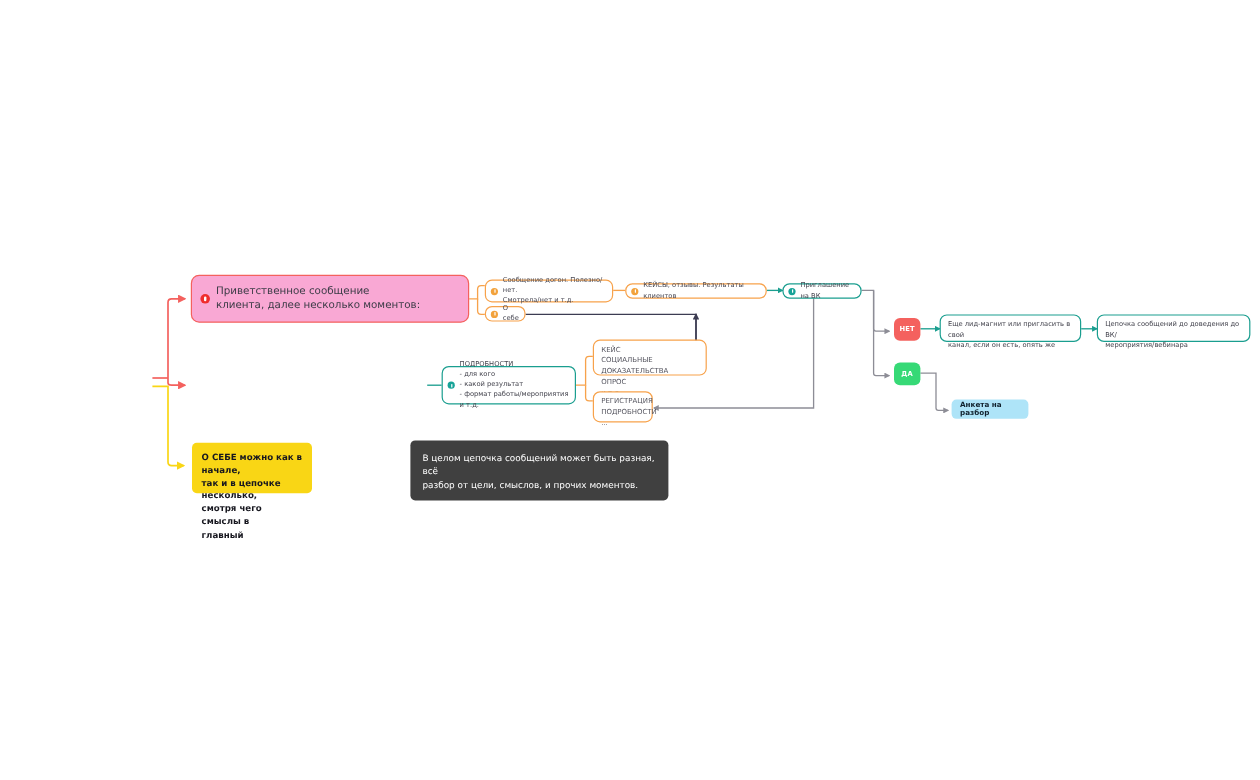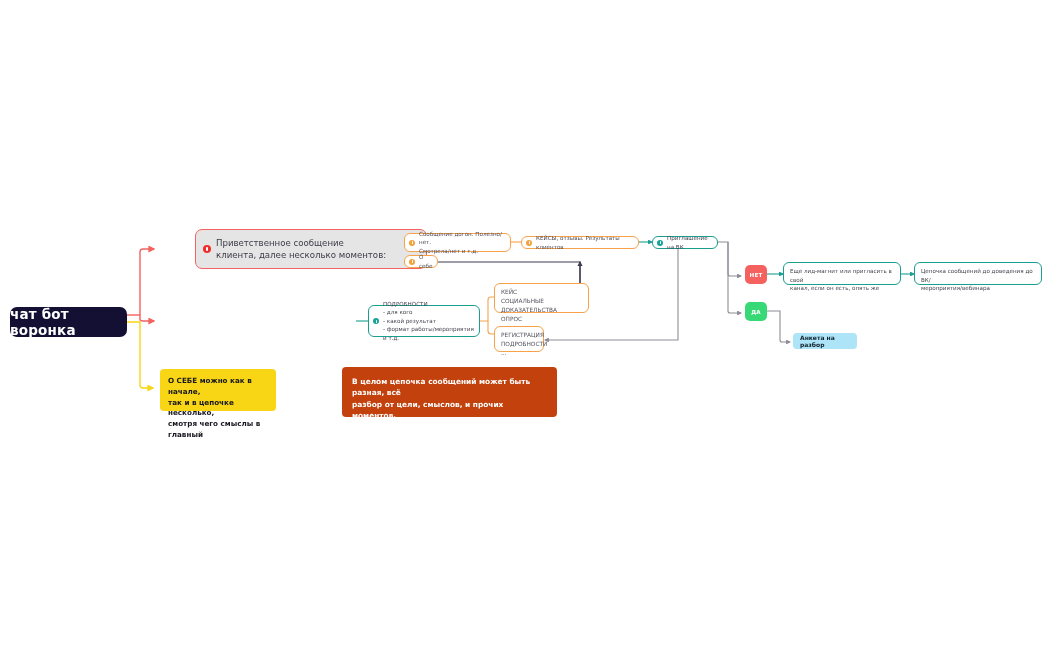--- a/index.html
+++ b/index.html
@@ -14,24 +14,23 @@
 
   
   .root{
     background:#131033;color:#ffffff;border-radius:7px;
     font-weight:bold;font-size:13.5px;letter-spacing:.2px;
     display:flex;align-items:center;justify-content:center;
   }
 
   
   .card-red{
-    background:#e5e5e5;border:1.4px solid #f4615e;border-radius:7px;
+    background:#f9a8d4;border:1.4px solid #f4615e;border-radius:7px;
     color:#3b3b46;font-size:8.6px;line-height:1.45;
     padding:7px 9px 7px 20px;
-    margin-left:36px;
   }
   .bullet-red{
     position:absolute;left:7px;top:50%;transform:translateY(-50%);
     width:8px;height:8px;border-radius:50%;background:#ef2d2d;
     display:flex;align-items:center;justify-content:center;
   }
   .bullet-red::after{content:"";width:1.4px;height:4px;background:#fff;border-radius:1px;}
 
   
   .card-orange{
@@ -74,22 +73,22 @@
   }
   .badge-no{background:#f4615e;}
   .badge-yes{background:#36d976;}
 
   
   .note-yellow{
     background:#f9d615;color:#17171f;border-radius:4px;
     font-size:7.2px;font-weight:bold;line-height:1.5;padding:7px 8px;
   }
   .note-navy{
-    background:#c2410c;color:#ffffff;border-radius:4px;
-    font-size:7.4px;font-weight:bold;line-height:1.55;padding:9px 10px;
+    background:#404040;color:#ffffff;border-radius:4px;
+    font-size:7.4px;font-weight:normal;line-height:1.55;padding:9px 10px;
   }
   .note-navy .gap{display:block;height:7px;}
   .note-blue{
     background:#aee4f8;color:#10202c;border-radius:4px;
     font-size:6px;font-weight:bold;padding:4px 7px;
     display:flex;align-items:center;justify-content:center;
   }
 
   .lines{display:block;}
   .lines span{display:block;}
@@ -147,23 +146,20 @@
     <path d="M718,242 L728,242 L728,274 Q728,276 730,276 L741,276" stroke="#8d8d96" stroke-width="1.1" fill="none" marker-end="url(#ar-gray)"></path>
     <path d="M728,242 L728,311 Q728,313 730,313 L741,313" stroke="#8d8d96" stroke-width="1.1" fill="none" marker-end="url(#ar-gray)"></path>
 
     <path d="M767,274 L783,274" stroke="#1a9e8f" stroke-width="1.1" fill="none" marker-end="url(#ar-teal)"></path>
 
     <path d="M901,274 L914,274" stroke="#1a9e8f" stroke-width="1.1" fill="none" marker-end="url(#ar-teal)"></path>
 
     <path d="M767,311 L780,311 L780,340 Q780,342 782,342 L790,342" stroke="#8d8d96" stroke-width="1.1" fill="none" marker-end="url(#ar-gray)"></path>
   </svg>
 
-  <div class="node root" style="left:10px;top:307px;width:117px;height:30px;">
-    <span>чат бот воронка</span>
-  </div>
 
   <div class="node card-red" style="left:159px;top:229px;width:232px;height:40px;">
     <span class="bullet-red"></span>
     <span class="lines">
       <span>Приветственное сообщение</span>
       <span>клиента, далее несколько моментов:</span>
     </span>
   </div>
 
 
@@ -236,21 +232,21 @@
     <span class="lines">
       <span>Еще лид-магнит или пригласить в свой</span>
       <span>канал, если он есть, опять же</span>
     </span>
   </div>
 
   <div class="node note-blue" style="left:793px;top:333px;width:64px;height:16px;">
     <span>Анкета на разбор</span>
   </div>
 
-  <div class="node note-yellow" style="left:160px;top:369px;width:116px;height:42px;">
+  <div class="node note-yellow" style="left:160px;top:369px;width:100px;height:42px;">
     <span class="lines">
       <span>О СЕБЕ можно как в начале,</span>
       <span>так и в цепочке несколько,</span>
       <span>смотря чего смыслы в</span>
       <span>главный</span>
     </span>
   </div>
 
   <div class="node note-navy" style="left:342px;top:367px;width:215px;height:50px;">
     <span class="lines">

